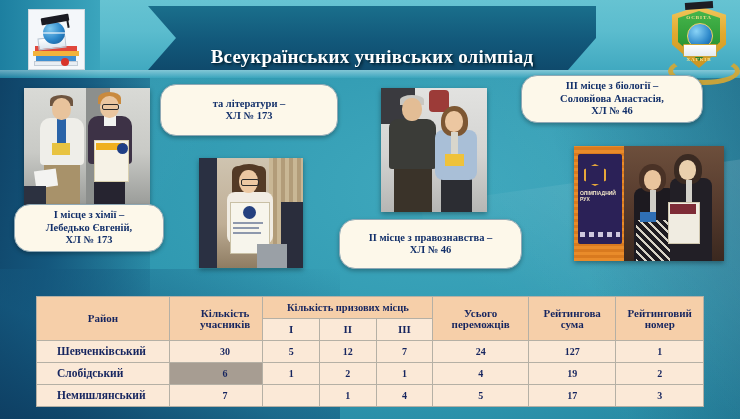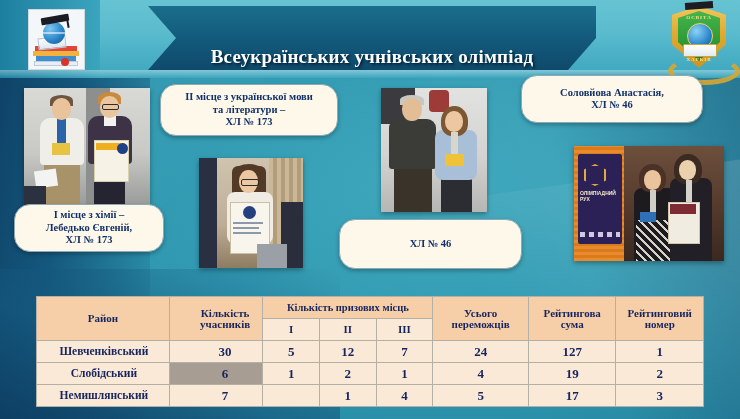--- a/index.html
+++ b/index.html
@@ -193,22 +193,22 @@
   #cap-law{left:339px;top:219px;width:183px;height:50px;font-size:10.5px;}
 
   
   .tbl-wrap{position:absolute;left:36px;top:296px;width:668px;}
   table{border-collapse:collapse;width:668px;
     font-family:"Liberation Serif", serif;color:#16255f;}
   th,td{border:1px solid #b5b0a5;text-align:center;font-weight:bold;
     padding:0;height:21px;line-height:1.0;}
   thead th{background:#f6cfa9;font-size:11px;}
   thead th.sub{background:#fbe9d7;}
-  tbody td{background:#fbe9d7;font-size:13px;}
-  tbody td.district{text-align:center;padding-left:2px;font-size:11.5px;}
+  tbody td{background:#fbe9d7;font-size:10px;}
+  tbody td.district{text-align:left;padding-left:20px;font-size:11.5px;}
   tbody td.hl{background:#a79d92;}
   .c-district{width:128px;}
   .c-part{width:72px;padding-left:18px;}
   .c-place{width:54px;}
   .c-total{width:92px;}
   .c-sum{width:84px;margin-top:7px;}
   .c-rank{width:84px;}
   .th2{font-size:10.5px;line-height:1.05;}
 </style>
 </head>
@@ -328,43 +328,44 @@
     <div class="person w2body"></div>
     <div class="person w2hair"></div>
     <div class="person w2head"></div>
     <div class="person w2lan"></div>
     <div class="person w2cert"></div>
     <div class="person w2certtop"></div>
   </div>
 
   <div class="caption" id="cap-ukr">
     <div>
-      <div>ІІ місце з української мови</div>
       <div>та літератури –</div>
       <div>ХЛ № 173</div>
     </div>
   </div>
 
   <div class="caption" id="cap-bio">
     <div>
+      <div>ІІІ місце з біології –</div>
       <div>Соловйова Анастасія,</div>
       <div>ХЛ № 46</div>
     </div>
   </div>
 
   <div class="caption" id="cap-chem">
     <div>
       <div>І місце з хімії –</div>
       <div>Лебедько Євгеній,</div>
       <div>ХЛ № 173</div>
     </div>
   </div>
 
   <div class="caption" id="cap-law">
     <div>
+      <div>ІІ місце з правознавства –</div>
       <div>ХЛ № 46</div>
     </div>
   </div>
 
   <div class="tbl-wrap">
     <table>
       <thead>
         <tr>
           <th class="c-district" rowspan="2">Район</th>
           <th class="c-part" rowspan="2">

